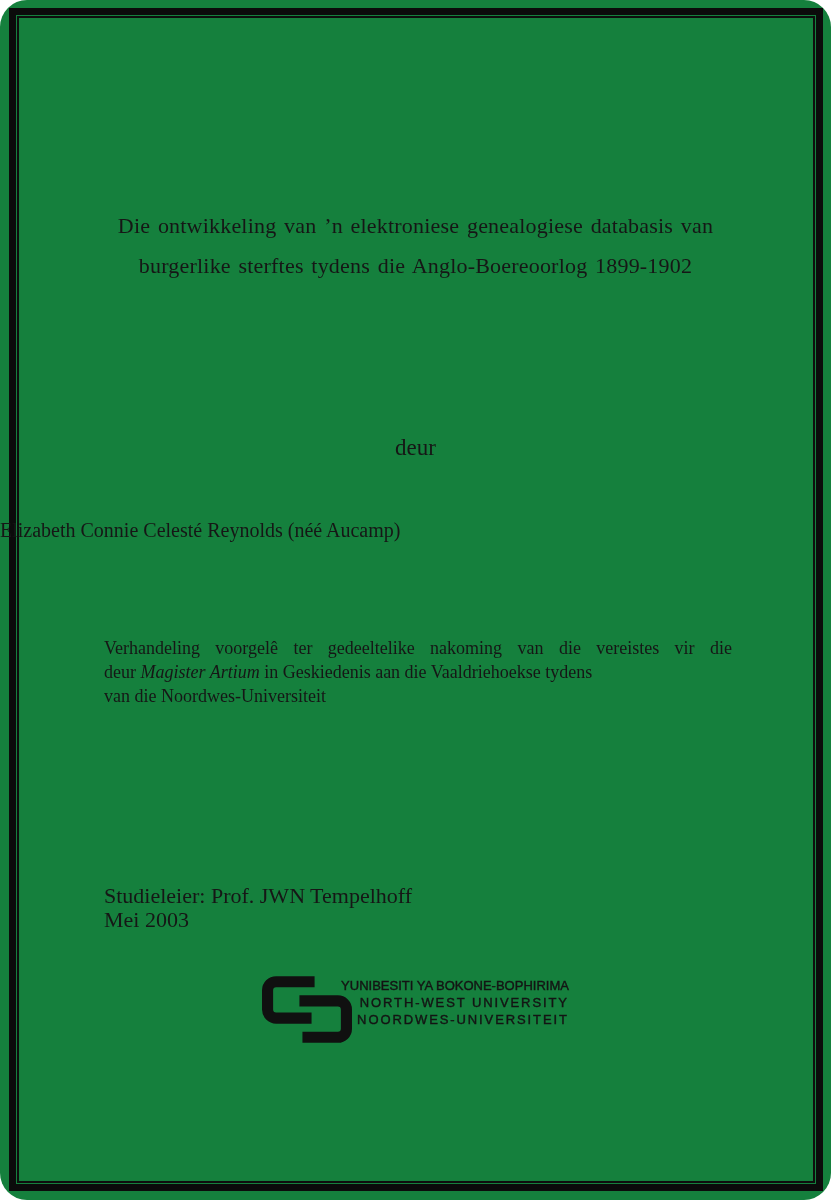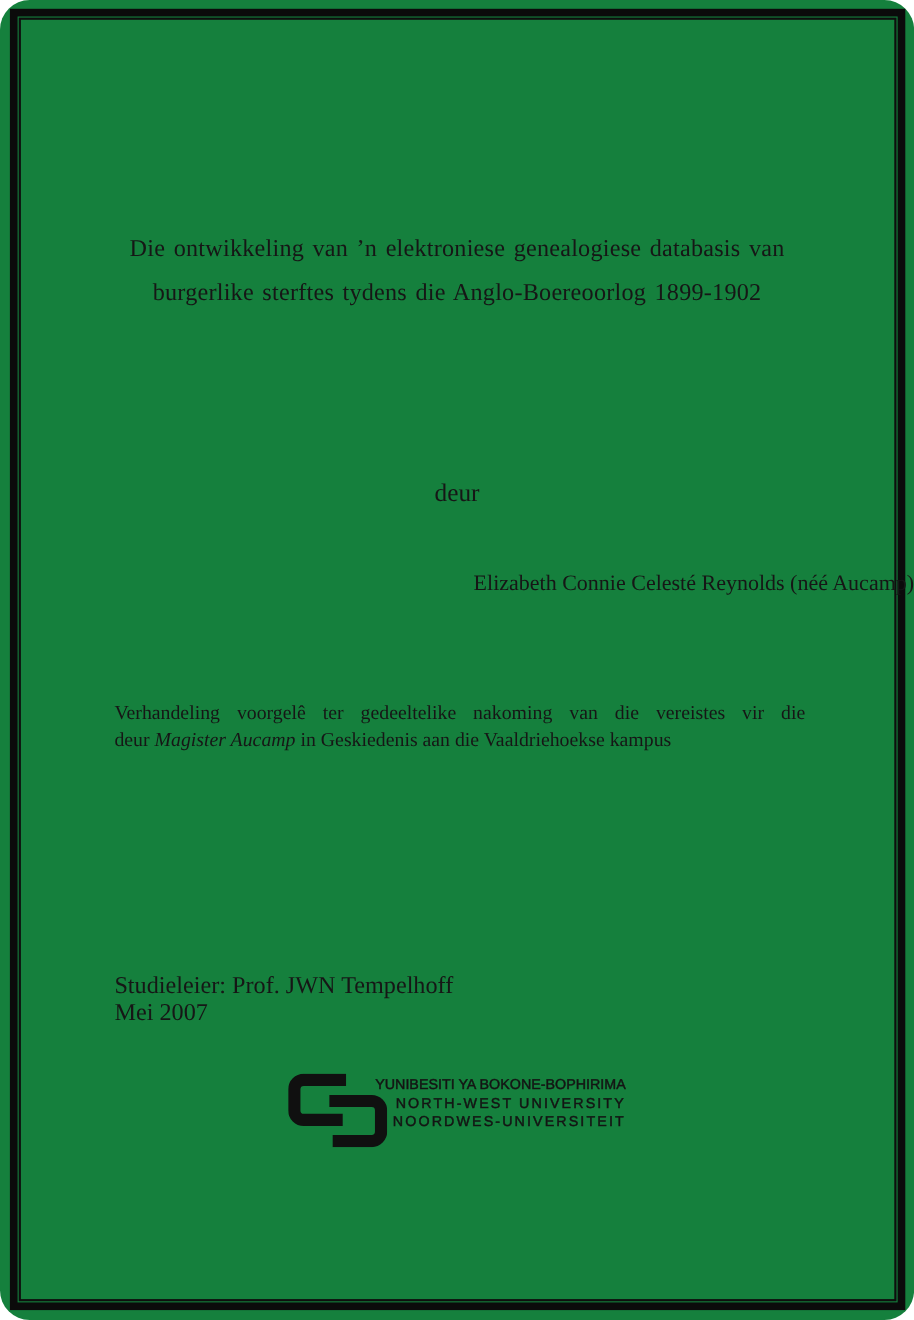--- a/index.html
+++ b/index.html
@@ -47,21 +47,21 @@
     left: 0; right: 0;
     text-align: center;
     font-size: 23px;
     line-height: 24px;
   }
 
   .author {
     position: absolute;
     top: 516px;
     left: 0; right: 0;
-    text-align: right;
+    text-align: left;
     font-size: 20px;
     line-height: 28px;
   }
 
   .submission {
     position: absolute;
     top: 636px;
     left: 104px;
     width: 628px;
     font-size: 18px;
@@ -127,26 +127,27 @@
     <div>Die ontwikkeling van ’n elektroniese genealogiese databasis van</div>
     <div>burgerlike sterftes tydens die Anglo-Boereoorlog 1899-1902</div>
   </div>
 
   <div class="byline">deur</div>
 
   <div class="author">Elizabeth Connie Celesté Reynolds (néé Aucamp)</div>
 
   <div class="submission">
     <div class="justified">Verhandeling voorgelê ter gedeeltelike nakoming van die vereistes vir die</div>
-    <div><span>deur </span><span class="italic">Magister Aucamp</span><span> in Geskiedenis aan die Vaaldriehoekse kampus</span></div>
+    <div><span>deur </span><span class="italic">Magister Artium</span><span> in Geskiedenis aan die Vaaldriehoekse tydens</span></div>
+    <div>van die Noordwes-Universiteit</div>
   </div>
 
   <div class="supervisor-block">
     <div>Studieleier: Prof. JWN Tempelhoff</div>
-    <div>Mei 2007</div>
+    <div>Mei 2003</div>
   </div>
 
   <div class="logo">
     <svg class="logo-mark" width="90" height="67" viewBox="0 0 89 66" xmlns="http://www.w3.org/2000/svg">
 
       <path d="M 37 24.5 L 75 24.5 A 8.5 8.5 0 0 1 83.5 33 L 83.5 52 A 8.5 8.5 0 0 1 75 60.5 L 40 60.5" fill="none" stroke="#101010" stroke-width="11" stroke-linecap="butt"></path>
 
       <path d="M 52 5.5 L 14 5.5 A 8.5 8.5 0 0 0 5.5 14 L 5.5 33 A 8.5 8.5 0 0 0 14 41.5 L 49 41.5" fill="none" stroke="#101010" stroke-width="11" stroke-linecap="butt"></path>
     </svg>
     <div class="logo-text">

